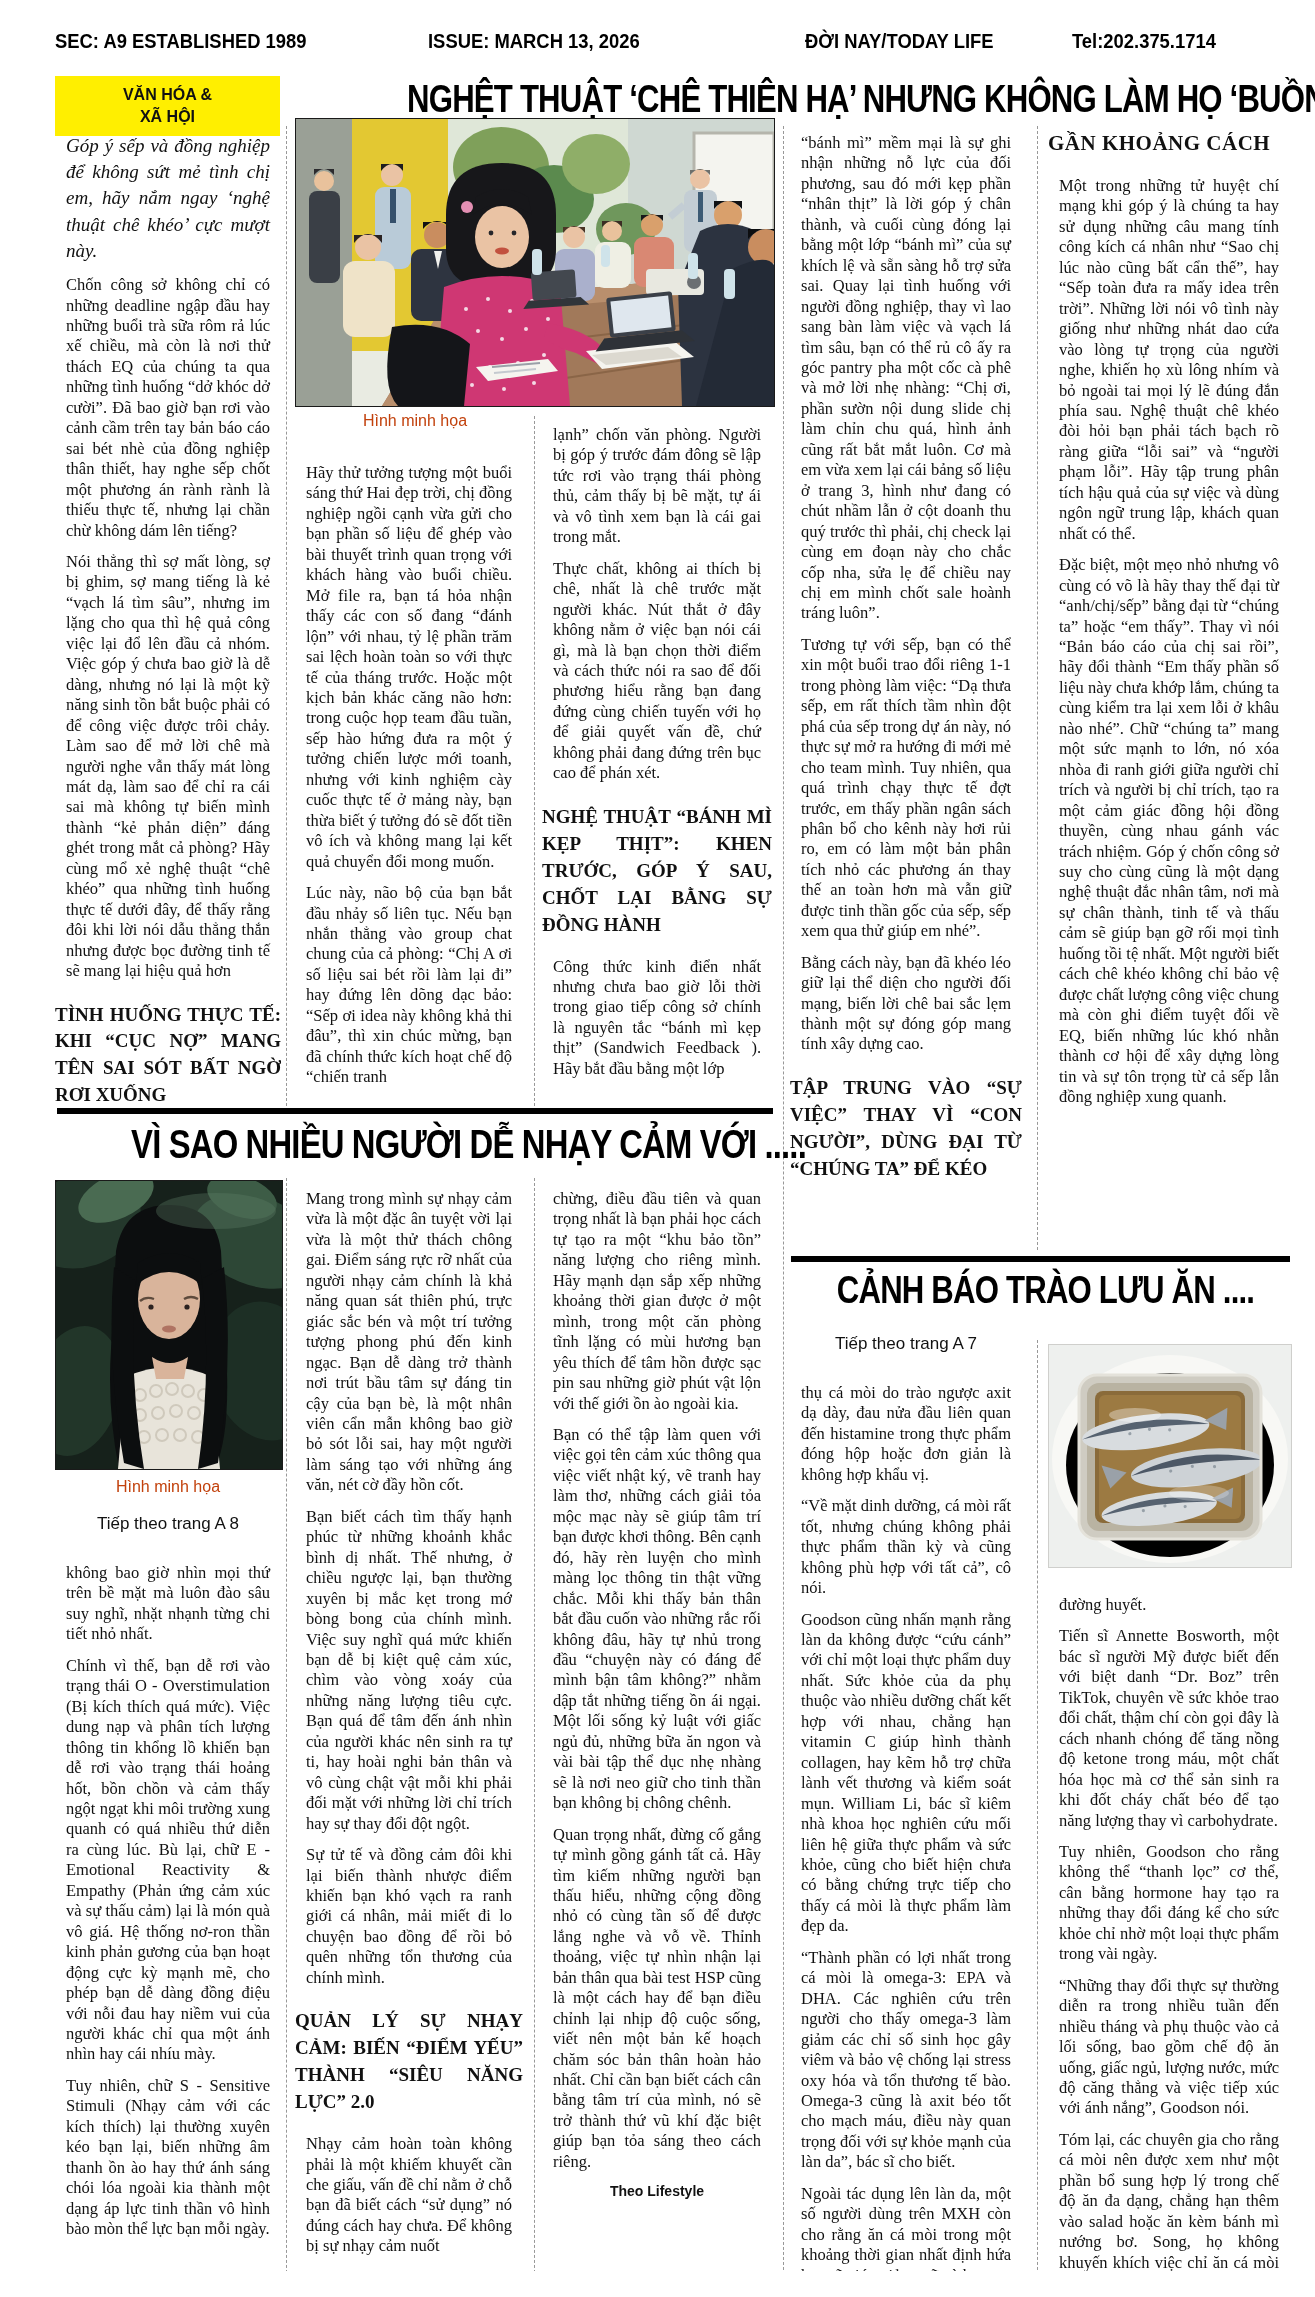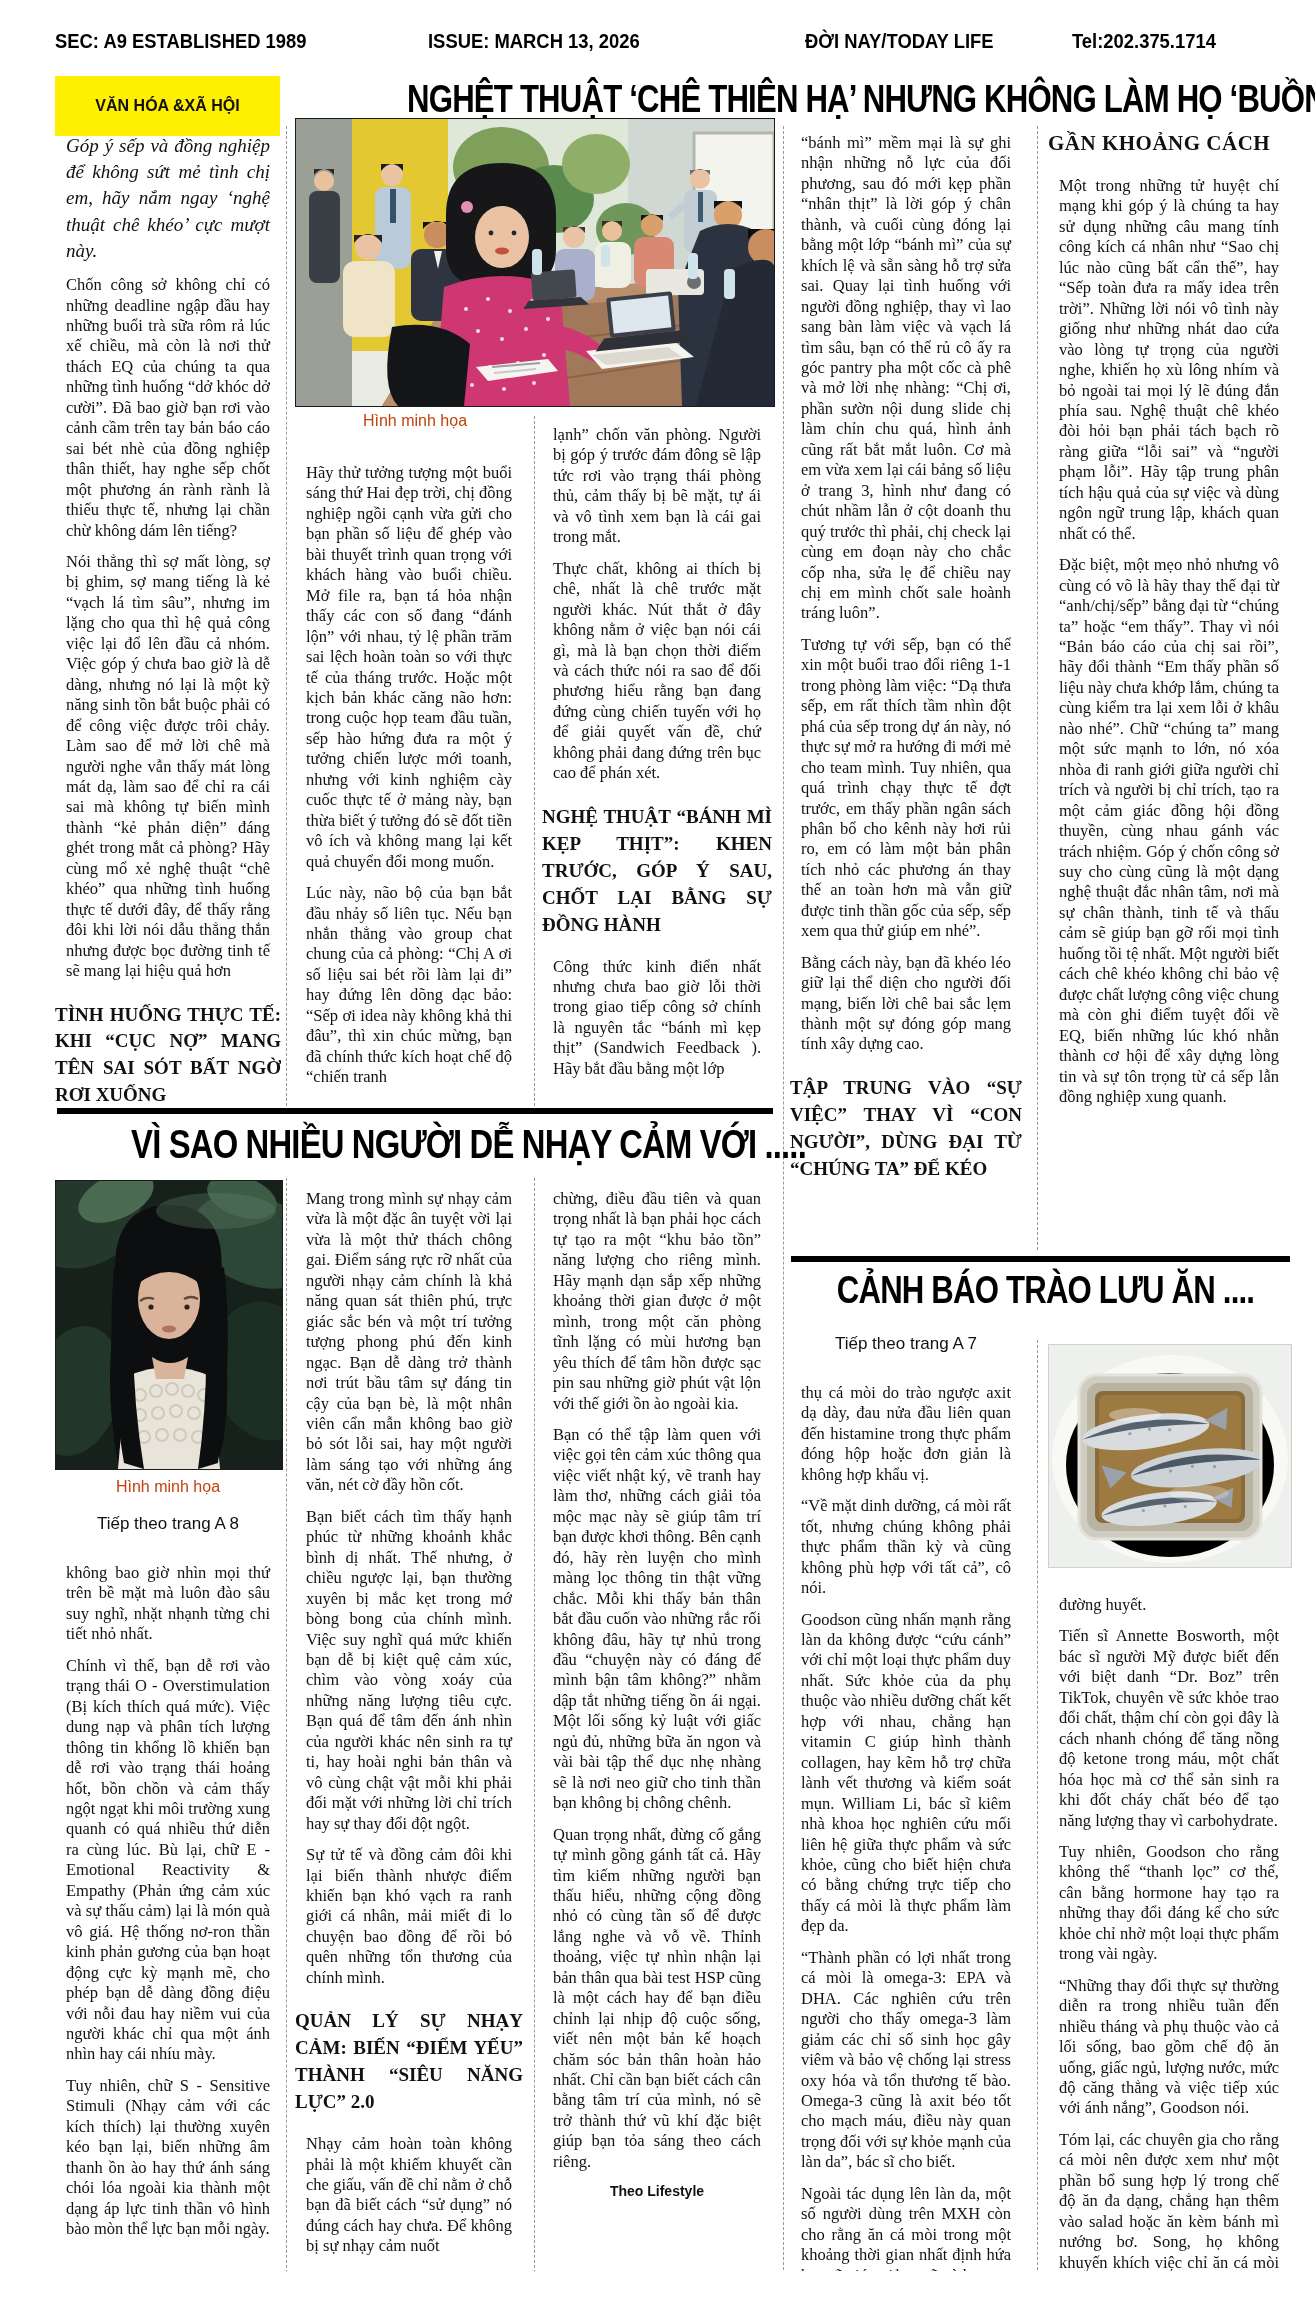--- a/index.html
+++ b/index.html
@@ -2,21 +2,21 @@
 <html><head>
 <meta charset="utf-8">
 <style>
   html,body{margin:0;padding:0;background:#fff;}
   .page{position:relative;width:1315px;height:2271px;background:#ffffff;overflow:hidden;color:#111;
         font-family:"Liberation Serif",serif;}
   
   .mh{position:absolute;top:30px;font-family:"Liberation Sans",sans-serif;font-weight:bold;
       font-size:20px;color:#000;white-space:nowrap;transform:scaleX(.92);transform-origin:left;}
   .badge{position:absolute;left:55px;top:76px;width:225px;height:60px;background:#ffef00;
-         display:flex;align-items:center;justify-content:center;
+         display:flex;flex-direction:column;align-items:center;justify-content:center;
          font-family:"Liberation Sans",sans-serif;font-weight:bold;font-size:16px;line-height:1.35;color:#111;}
   .display{font-family:"Liberation Sans",sans-serif;font-weight:900;color:#000;}
   .squeeze{display:inline-block;transform:scaleX(.82);transform-origin:center;white-space:nowrap;letter-spacing:-1px;}
   .headline1{position:absolute;left:295px;top:72px;width:995px;height:54px;text-align:center;
              font-size:38px;line-height:54px;margin:0;}
   .headline2{position:absolute;left:57px;top:1120px;width:716px;text-align:center;font-size:40px;line-height:48px;margin:0;}
   .headline3{position:absolute;left:791px;top:1266px;width:499px;text-align:center;font-size:38px;line-height:48px;margin:0;}
   .hbar{position:absolute;height:6px;background:#000;}
   .vrule{position:absolute;width:0;border-left:1px dashed #989898;}
   

